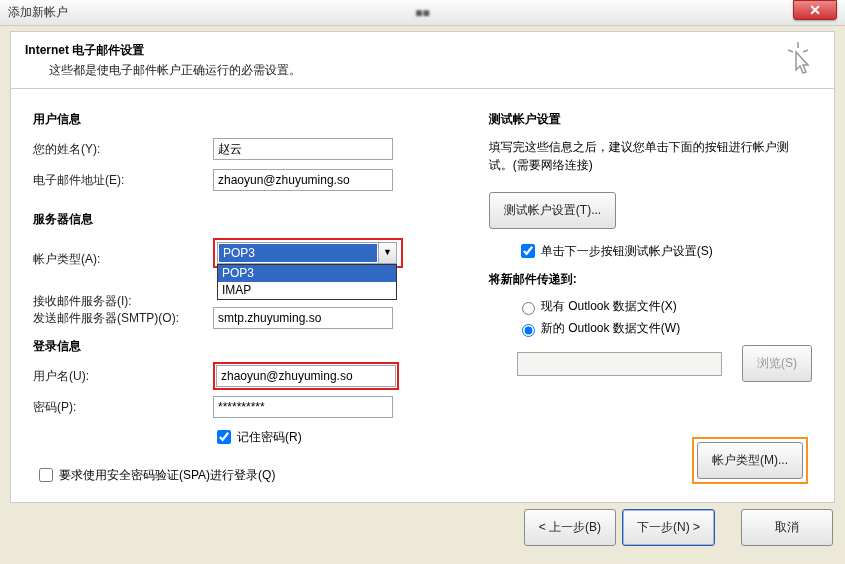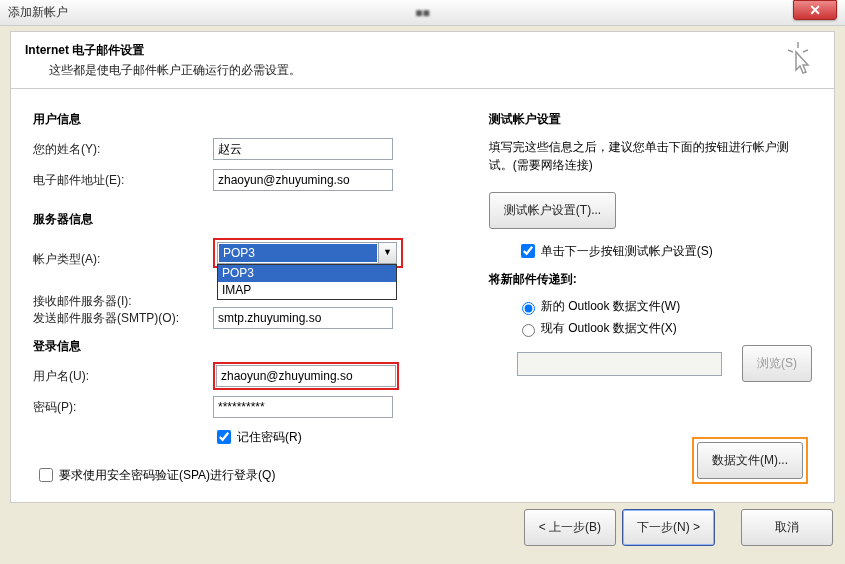--- a/index.html
+++ b/index.html
@@ -288,35 +288,35 @@
   <div class="col-right">
     <div class="section-title">测试帐户设置</div>
     <div class="right-text">填写完这些信息之后，建议您单击下面的按钮进行帐户测试。(需要网络连接)</div>
     <button class="btn">测试帐户设置(T)...</button>
     <div class="test-cb">
       <input type="checkbox" checked="" style="">
       <span>单击下一步按钮测试帐户设置(S)</span>
     </div>
     <div class="section-title" style="margin-top:2px;">将新邮件传递到:</div>
     <div class="radio-row">
+      <input type="radio" name="deliver" style="">
+      <span>现有 Outlook 数据文件(X)</span>
+    </div>
+    <div class="radio-row">
       <input type="radio" name="deliver" checked="" style="">
       <span>新的 Outlook 数据文件(W)</span>
-    </div>
-    <div class="radio-row">
-      <input type="radio" name="deliver" style="">
-      <span>现有 Outlook 数据文件(X)</span>
     </div>
     <div class="browse-row" style="margin-left:28px;">
       <input type="text" disabled="" style="">
       <button class="btn disabled" disabled="">浏览(S)</button>
     </div>
   </div>
 
   <div class="orange-box">
-    <button class="btn">数据文件(M)...</button>
+    <button class="btn">帐户类型(M)...</button>
   </div>
 </div>
 
 <div class="footer">
   <button class="btn">&lt; 上一步(B)</button>
   <button class="btn primary">下一步(N) &gt;</button>
   <span style="width:14px"></span>
   <button class="btn">取消</button>
 </div>
 

